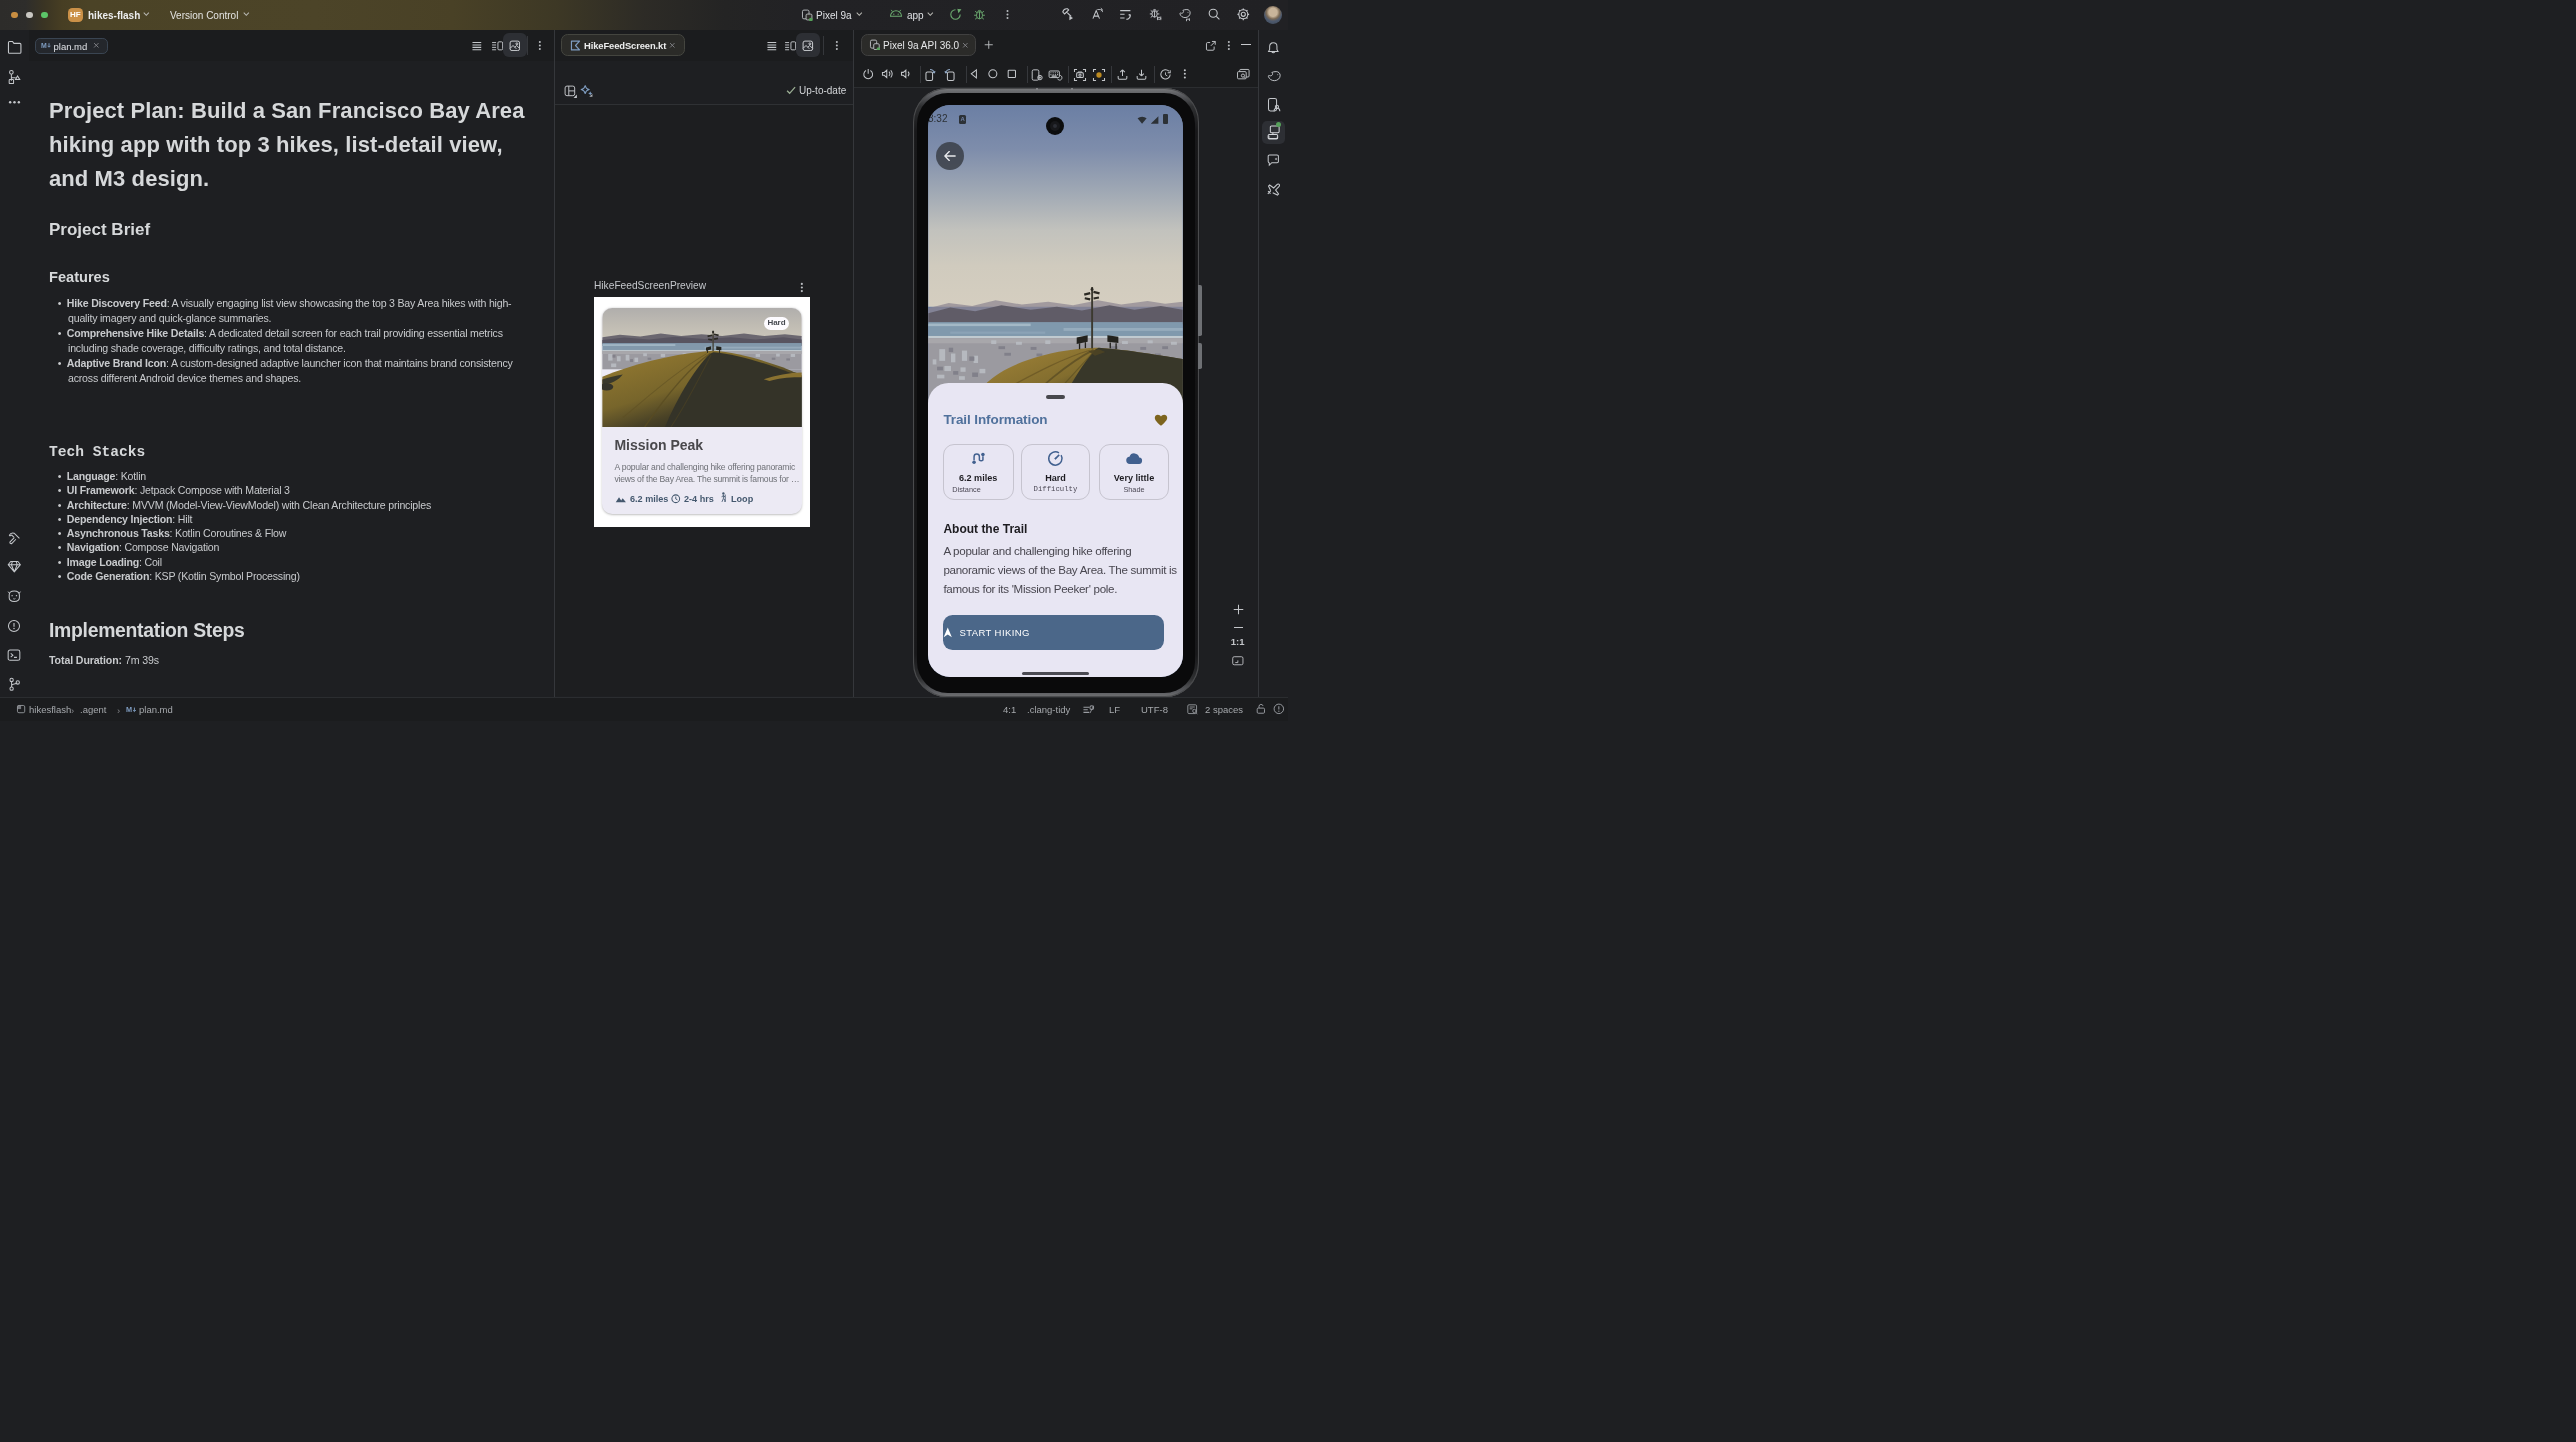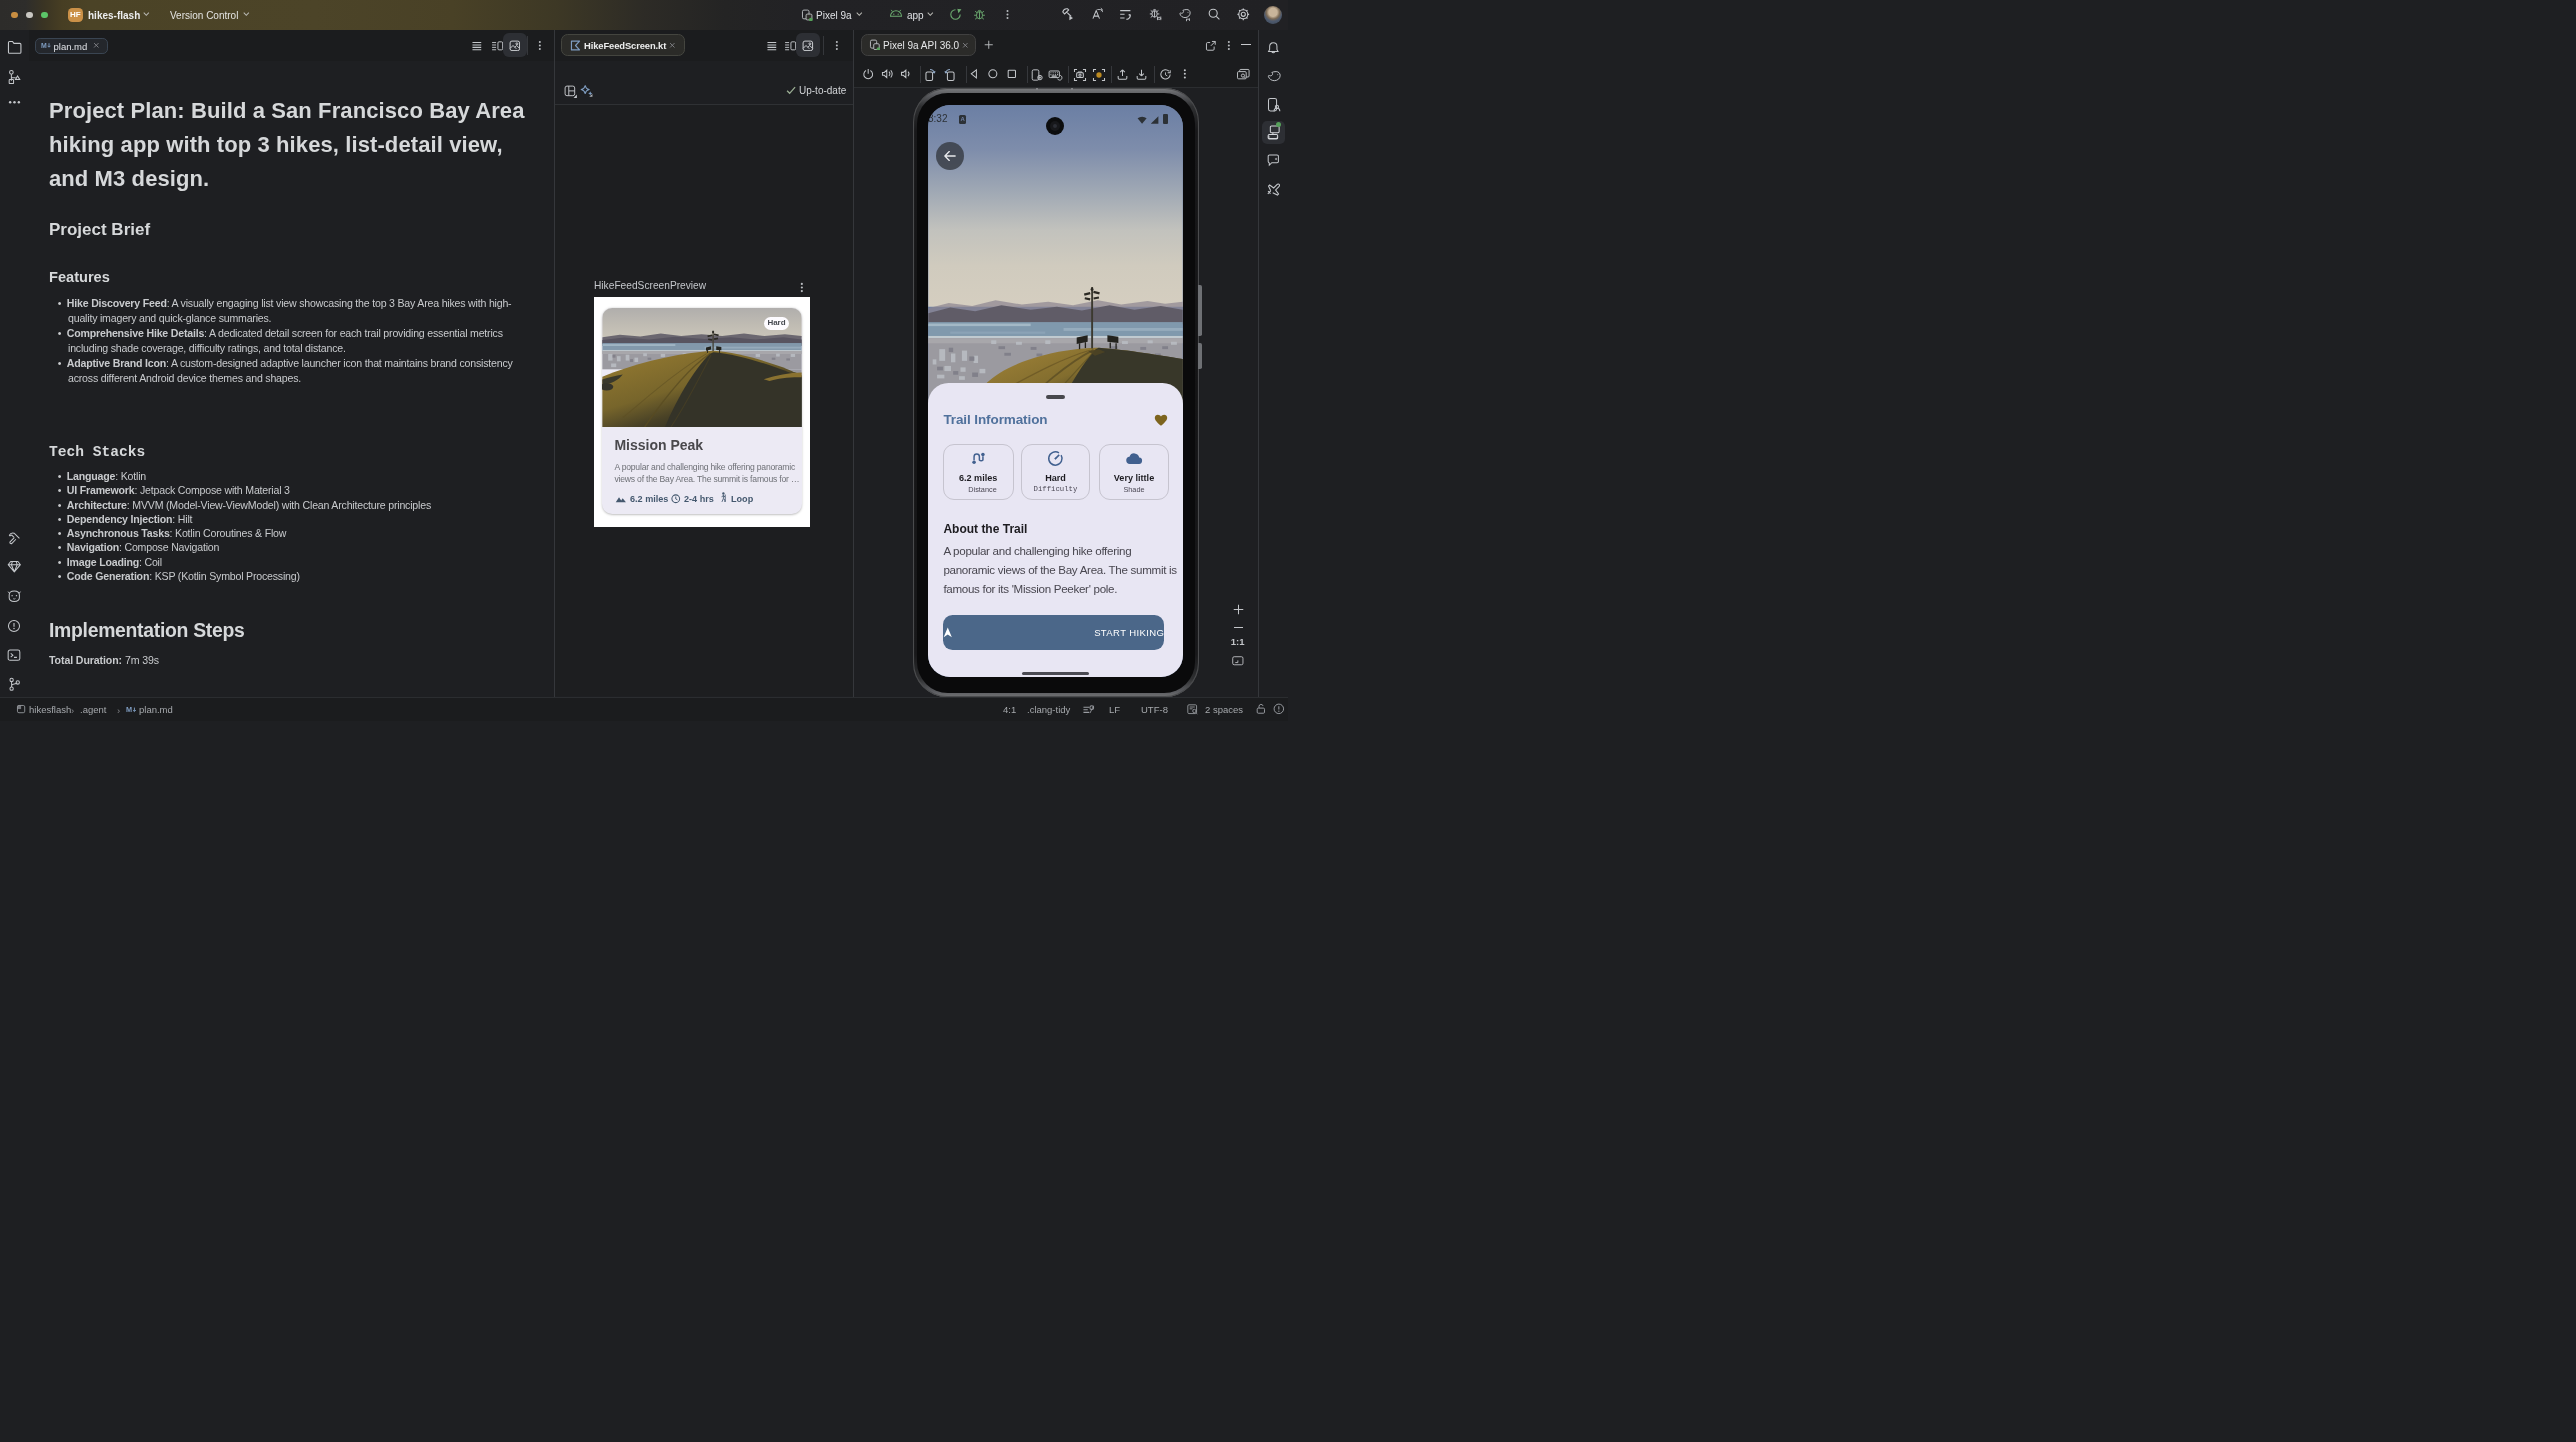--- a/index.html
+++ b/index.html
@@ -732,40 +732,40 @@
             <div class="abs" style="left:93px;top:61px;width:69px;height:56px;border:1px solid #c6c4cf;border-radius:11px;"></div>
             <div class="abs" style="left:171px;top:61px;width:70px;height:56px;border:1px solid #c6c4cf;border-radius:11px;"></div>
             <div class="abs" style="left:42px;top:67px;" id="chip-route">
                 <svg width="17" height="17" viewBox="0 0 23 23" fill="none" stroke="#41608f" stroke-width="2">
                   <circle cx="5.5" cy="16.5" r="2.4" fill="#41608f" stroke="none"></circle>
                   <circle cx="17.5" cy="6" r="2.4" fill="#41608f" stroke="none"></circle>
                   <path d="M5.5 14 L5.5 9 A3.6 3.6 0 0 1 12.7 9 L12.7 13.5 A3.2 3.2 0 0 0 17.5 13.5 L17.5 8.5"></path>
                 </svg>
               </div>
             <div class="abs" style="left:14.6px;top:90px;width:71px;text-align:center;font-size:9.1px;font-weight:bold;color:#1d1c21;">6.2 miles</div>
-            <div class="abs" style="left:19px;top:102px;width:71px;text-align:center;font-size:7.3px;color:#4a4753;">Distance</div>
+            <div class="abs" style="left:3px;top:102px;width:71px;text-align:center;font-size:7.3px;color:#4a4753;">Distance</div>
             <div class="abs" style="left:119px;top:67px;" id="chip-gauge">
                 <svg width="17" height="17" viewBox="0 0 23 23" fill="none" stroke="#41608f" stroke-width="2">
                   <path d="M16.2 3.9 A9 9 0 1 0 19.1 6.9"></path>
                   <path d="M10.7 12.3 L16.5 6.5" stroke-width="2.2"></path>
                   <circle cx="11.5" cy="11.5" r="1.1" fill="#41608f" stroke="none"></circle>
                 </svg>
               </div>
             <div class="abs" style="left:93px;top:90px;width:69px;text-align:center;font-size:9.1px;font-weight:bold;color:#1d1c21;">Hard</div>
             <div class="abs" style="left:93px;top:102px;width:69px;text-align:center;font-size:7.3px;color:#4a4753;font-family:Liberation Mono, monospace;">Difficulty</div>
             <div class="abs" style="left:197px;top:69px;" id="chip-cloud">
                 <svg width="18.3" height="13" viewBox="0 0 25 18">
                   <path d="M6.5 16.5 a5 5 0 0 1 -0.5 -9.97 a7 7 0 0 1 13.5 1.2 a4.4 4.4 0 0 1 -0.8 8.77 Z" fill="#41608f"></path>
                 </svg>
               </div>
             <div class="abs" style="left:171px;top:90px;width:70px;text-align:center;font-size:9.1px;font-weight:bold;color:#1d1c21;">Very little</div>
             <div class="abs" style="left:171px;top:102px;width:70px;text-align:center;font-size:7.3px;color:#4a4753;">Shade</div>
             <div class="abs" style="left:15.4px;top:139px;font-size:12px;font-weight:bold;color:#1c1b1f;">About the Trail</div>
             <div class="abs" style="left:15.4px;top:158px;width:234px;font-size:11.6px;line-height:19px;color:#48464f;white-space:nowrap;letter-spacing:-0.3px;">A popular and challenging hike offering<br>panoramic views of the Bay Area. The summit is<br>famous for its 'Mission Peeker' pole.</div>
-            <div class="abs" style="left:15.4px;top:232px;width:221px;height:35px;border-radius:9.5px;background:#4b6789;display:flex;align-items:center;justify-content:space-between;gap:6.6px;">
+            <div class="abs" style="left:15.4px;top:232px;width:221px;height:35px;border-radius:9.5px;background:#4b6789;display:flex;align-items:center;justify-content:flex-start;gap:6.6px;">
               <svg width="9.5" height="11" viewBox="0 0 15 17">
                   <path d="M7.5 0.5 L14 16 L7.5 11.5 L1 16 Z" fill="#fff"></path>
                 </svg>
               <div style="font-size:9.5px;letter-spacing:0.4px;color:#fff;font-weight:500;">START HIKING</div>
             </div>
             <div class="abs" style="left:94px;top:289px;width:67px;height:2.9px;border-radius:1.5px;background:#4a4a52;"></div>
           </div>
         </div>
 
         <div class="abs" style="left:285px;top:197px;width:3.7px;height:51px;background:#6e7074;border-radius:0 1.8px 1.8px 0;"></div>

